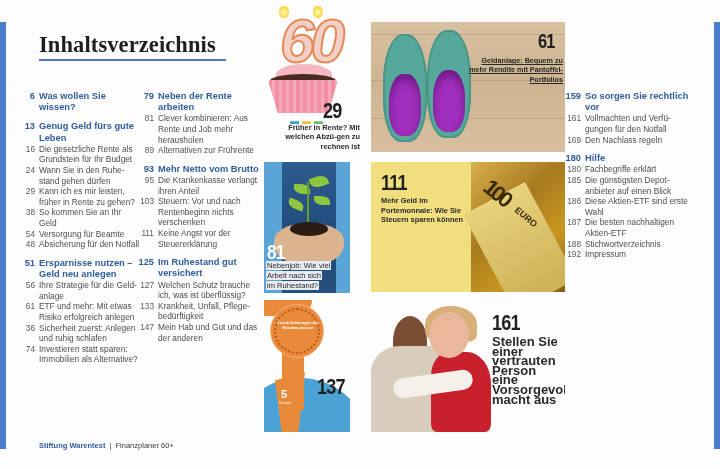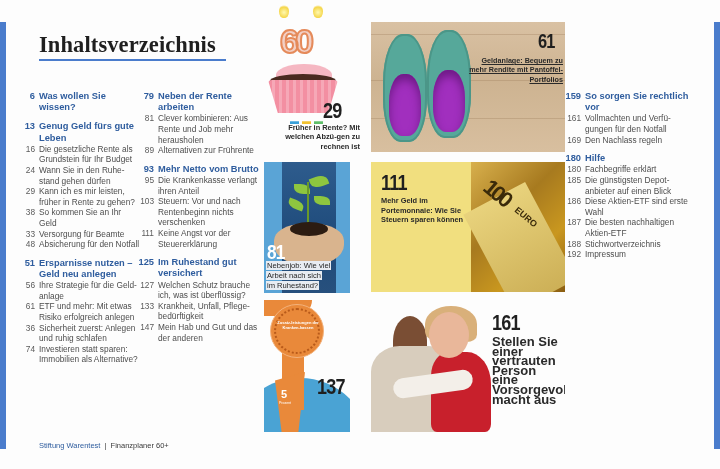--- a/index.html
+++ b/index.html
@@ -28,21 +28,21 @@
   .entry .txt { flex: 1; }
 
   
   .tile { position: absolute; overflow: hidden; }
   .tile-num { position: absolute; font-family: "Liberation Sans", sans-serif; font-weight: bold; color: #1f1f1f; letter-spacing: -1px; transform: scaleX(0.82); transform-origin: left top; }
   .tile-cap { position: absolute; font-weight: bold; font-size: 7.4px; line-height: 9.4px; color: #2a2a2a; }
 
   
   .t-cake { left: 262px; top: 0; width: 98px; height: 155px; background: #fdfdfd; }
   .flame { position: absolute; width: 10px; height: 14px; border-radius: 50% 50% 45% 45%; background: radial-gradient(circle at 50% 60%, #fff9b0 0%, #f5d64a 55%, rgba(245,214,74,0) 75%); }
-  .candle-digits { position: absolute; left: 18px; top: 18px; font-weight: bold; font-size: 34px; line-height: 46px; color: #f2d0c6; -webkit-text-stroke: 2px #e58a5a; letter-spacing: -4px; }
+  .candle-digits { position: absolute; left: 18px; top: 18px; font-weight: bold; font-size: 62px; line-height: 46px; color: #f2d0c6; -webkit-text-stroke: 2px #e58a5a; letter-spacing: -4px; font-style: italic; }
   .frosting { position: absolute; left: 14px; top: 64px; width: 56px; height: 22px; border-radius: 50% 50% 30% 30%; background: #f5b7c2; }
   .cake-top { position: absolute; left: 8px; top: 74px; width: 66px; height: 14px; border-radius: 50% 50% 10% 10%; background: #4a2a20; }
   .cup { position: absolute; left: 6px; top: 80px; width: 70px; height: 33px; background: repeating-linear-gradient(90deg, #f38fa2 0 4px, #f6a8b7 4px 7px); clip-path: polygon(0 0, 100% 0, 86% 100%, 14% 100%); border-radius: 4px; }
   .sprinkles { position: absolute; left: 28px; top: 116px; font-size: 9px; letter-spacing: 3px; }
   .t-cake .tile-num { left: 61px; top: 98px; font-size: 22px; }
   .t-cake .tile-cap { left: 18px; top: 123px; width: 80px; text-align: right; }
 
   
   .t-plant { left: 264px; top: 162px; width: 86px; height: 131px; background: linear-gradient(180deg, #2e5c8d 0%, #1e4a7a 60%, #27507d 100%); }
   .sleeve-l { position: absolute; left: 0; top: 0; width: 18px; height: 100%; background: #5aa4d6; }
@@ -89,21 +89,21 @@
   .hug-hair-girl { position: absolute; left: 22px; top: 16px; width: 34px; height: 50px; border-radius: 50% 50% 30% 30%; background: #7a4e34; }
   .hug-coat { position: absolute; left: 0; top: 46px; width: 96px; height: 86px; background: #d8cdbd; border-radius: 30% 40% 0 0; }
   .hug-face { position: absolute; left: 58px; top: 12px; width: 40px; height: 46px; border-radius: 50%; background: #e9b79a; }
   .hug-hair { position: absolute; left: 54px; top: 6px; width: 52px; height: 36px; border-radius: 50% 50% 20% 30%; background: #d9b07a; }
   .hug-red { position: absolute; left: 60px; top: 52px; width: 60px; height: 80px; background: #c8202c; border-radius: 30% 40% 10% 10%; }
   .hug-arm { position: absolute; left: 22px; top: 74px; width: 80px; height: 20px; background: #f3efe9; border-radius: 10px; transform: rotate(-8deg); }
   .t-hug .tile-num { left: 121px; top: 10px; font-size: 22px; }
   .t-hug .tile-cap { left: 121px; top: 37px; width: 72px; font-size: 13px; line-height: 9.6px; }
 
   .footer { position: absolute; left: 39px; top: 441px; font-size: 7.5px; color: #3a3a3a; }
-  .footer .brand { color: #2f5d9e; font-weight: normal; text-align: right; }
+  .footer .brand { color: #2f5d9e; font-weight: bold; text-align: right; }
   .footer .sep { margin: 0 2px; }
 </style>
 </head>
 <body>
 
 <div class="edge-bar edge-left"></div>
 <div class="edge-bar edge-right"></div>
 
 <h1 class="page-title">Inhaltsverzeichnis</h1>
 <div class="title-rule"></div>
@@ -130,21 +130,21 @@
       </div>
       <div class="entry">
         <span class="pg">29</span>
         <span class="txt">Kann ich es mir leisten, früher in Rente zu gehen?</span>
       </div>
       <div class="entry">
         <span class="pg">38</span>
         <span class="txt">So kommen Sie an Ihr Geld</span>
       </div>
       <div class="entry">
-        <span class="pg">33</span>
+        <span class="pg">54</span>
         <span class="txt">Versorgung für Beamte</span>
       </div>
       <div class="entry">
         <span class="pg">48</span>
         <span class="txt">Absicherung für den Notfall</span>
       </div>
     </div>
     <div class="chapter">
       <div class="chap-head">
         <span class="pg">51</span>

